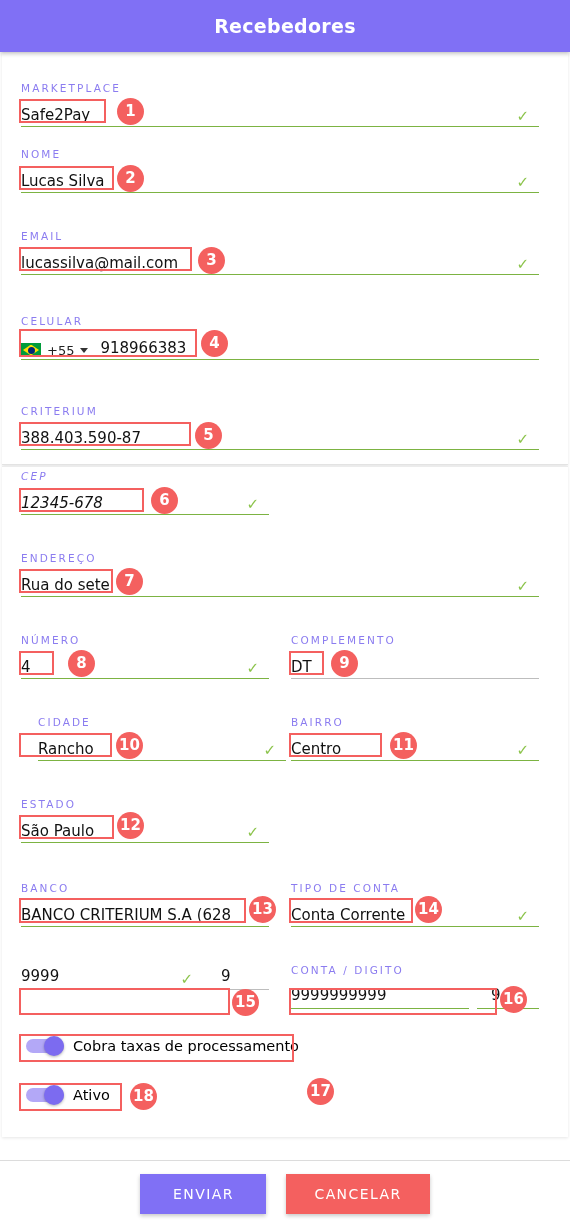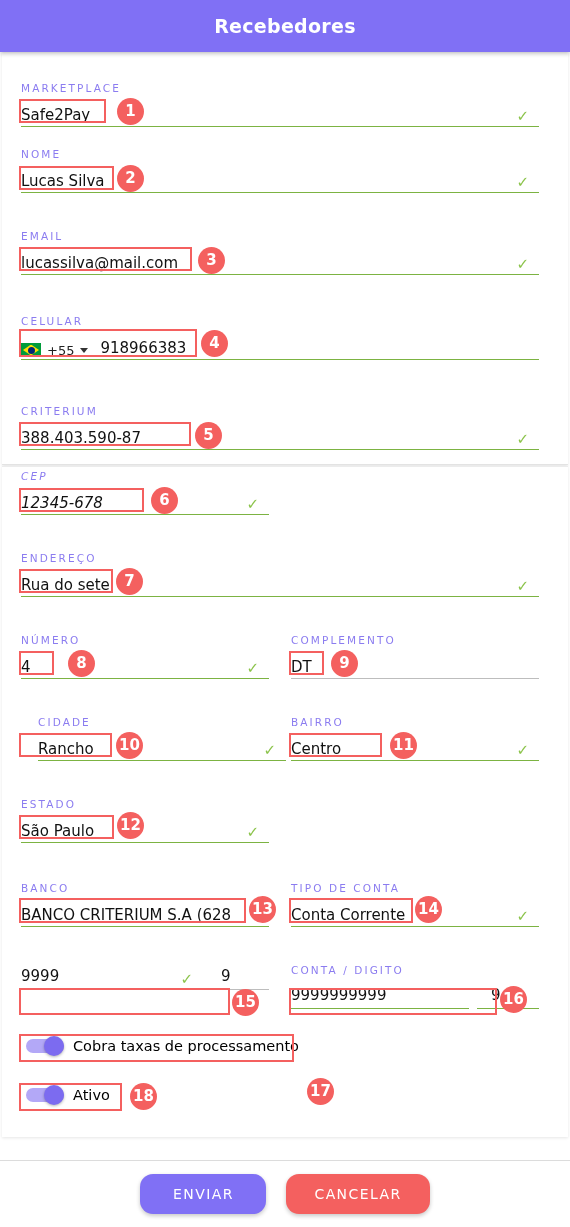--- a/index.html
+++ b/index.html
@@ -90,21 +90,21 @@
     border-radius:50%; background:#7c6bf0;
     box-shadow:0 1px 3px rgba(0,0,0,.3);
   }
   .togglelabel { font-size:14.5px; color:#000000; white-space:nowrap; }
 
   
   .footer-div { position:absolute; left:0; top:1160px; width:570px; height:1px; background:#dcdcdc; }
   .footer { position:absolute; left:0; top:1161px; width:570px; height:66px;
             display:flex; align-items:center; justify-content:center; gap:20px; background:#fff;}
   .btn {
-    border:none; border-radius:13px; color:#fff; font-size:14px;
+    border:none; border-radius:0; color:#fff; font-size:14px;
     letter-spacing:1.4px; padding:12px 28px; cursor:pointer;
     box-shadow:0 2px 4px rgba(0,0,0,.22);
     font-family:"DejaVu Sans","Liberation Sans",sans-serif;
   }
   .btn.send   { background:#8070f5; min-width:126px; }
   .btn.cancel { background:#f4605f; min-width:126px; }
 
   
   .anno-box {
     position:absolute; border:2.5px solid #f4605f; background:transparent;

